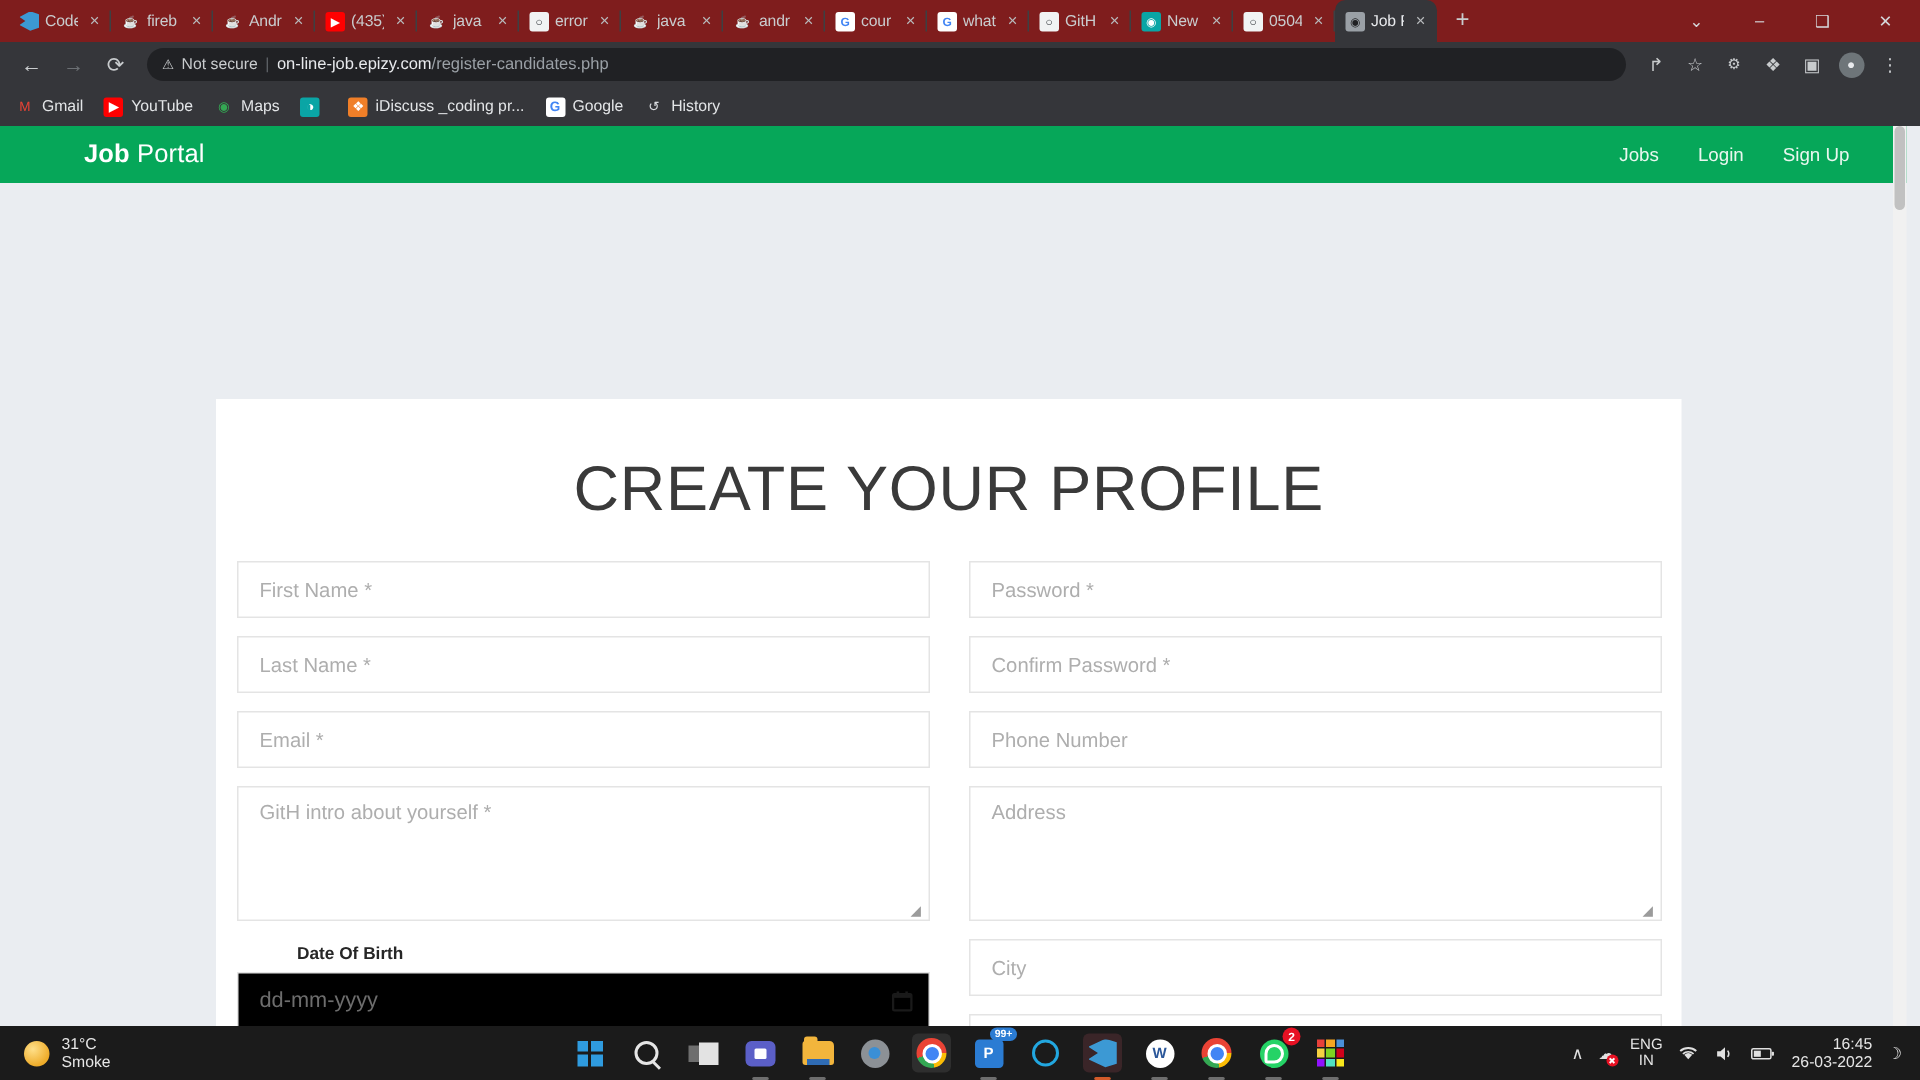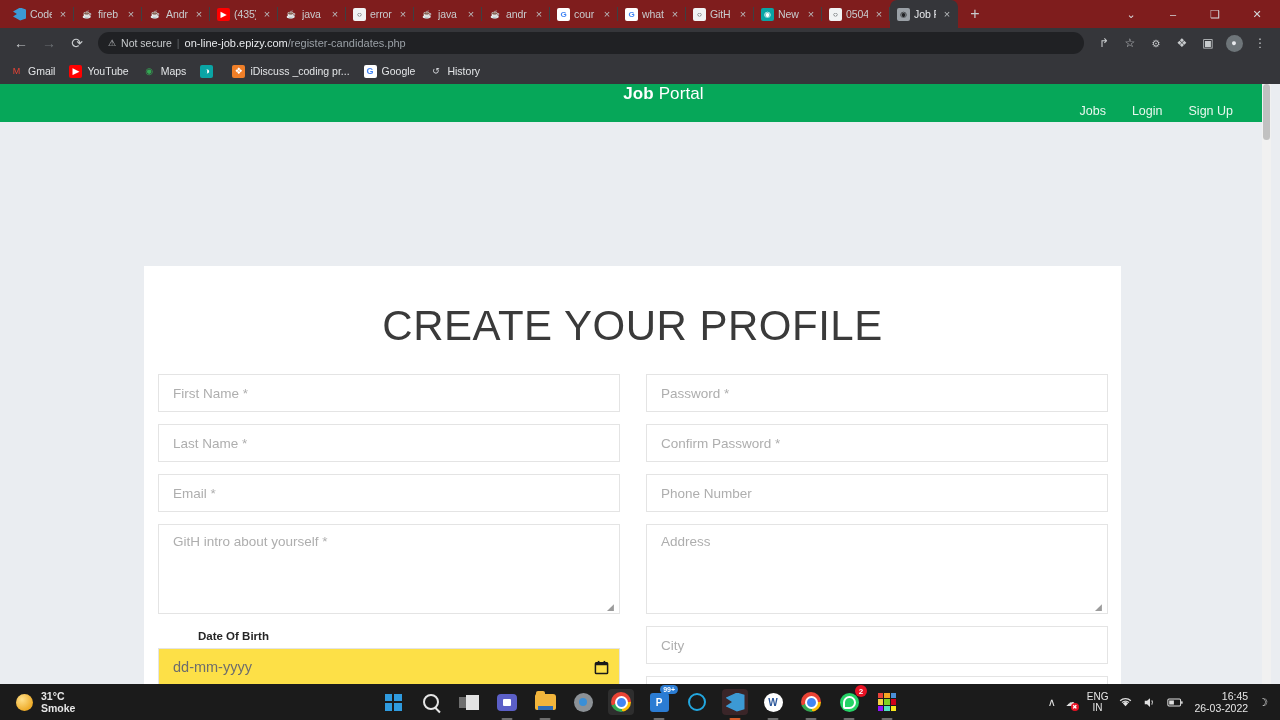--- a/index.html
+++ b/index.html
@@ -125,21 +125,20 @@
     position: relative;
     width: 1280px; height: 600px;
     background: #eaedf1; overflow: hidden;
   }
   .page { width: 1271px; height: 600px; position: relative; }
 
   .navbar {
     height: 38px; background: #06a759;
     display: flex; align-items: center;
     padding: 0 0 0 56px;
-    flex-direction: column;
   }
   .brand { color: #fff; font-size: 17px; letter-spacing: 0.1px; }
   .brand b { font-weight: bold; }
   .brand span { font-weight: normal; }
   .navlinks { margin-left: auto; display: flex; align-items: center; gap: 26px; padding-right: 38px; }
   .navlinks a { color: #e9f7ef; font-size: 12.5px; text-decoration: none; }
 
   .card {
     position: absolute; left: 144px; top: 182px;
     width: 977px; background: #fff; min-height: 500px;
@@ -166,21 +165,21 @@
   .ta .rz {
     position: absolute; right: 2px; bottom: 1px;
     width: 10px; height: 10px; color: #9b9b9b; font-size: 9px;
     line-height: 10px;
   }
   .flabel {
     font-size: 11.5px; font-weight: bold; color: #262626;
     margin-bottom: 6px; margin-top: 4px; margin-left: 40px;
   }
   .datefld {
-    height: 38px; border: 1px solid #e4e4e4; background: #fde047;
+    height: 38px; border: 1px solid #e4e4e4; background: #000000;
     margin-bottom: 12px; display: flex; align-items: center;
     padding: 0 10px 0 14px; color: #6d6d6d; font-size: 14.5px;
     width: 462px; justify-content: space-between;
   }
   .cal-ico { width: 15px; height: 15px; }
 
   .pagescroll {
     position: absolute; right: 0; top: 0; width: 9px; height: 600px;
     background: #f1f1f1;
   }
@@ -191,21 +190,21 @@
   .pagescroll .arrow {
     position:absolute; left:0; width:9px; height:9px;
     color:#7a7a7a; font-size:6px; text-align:center; line-height:9px;
   }
 
   
   .taskbar {
     width: 1280px; height: 36px; background: #1b1b1b;
     display: flex; align-items: center; position: relative;
   }
-  .weather { display: flex; align-items: center; gap: 8px; padding-left: 16px; font-weight: bold; }
+  .weather { display: flex; align-items: center; gap: 8px; padding-left: 16px; }
   .sunicon {
     width: 17px; height: 17px; border-radius: 50%;
     background: radial-gradient(circle at 35% 32%, #ffe08a, #eeac2a 70%);
   }
   .wtext { line-height: 12px; }
   .wtext div { color: #e6e6e6; font-size: 10.5px; }
 
   .tb-apps {
     position: absolute; left: 50%; transform: translateX(-50%);
     display: flex; align-items: center; gap: 12px; height: 36px;

